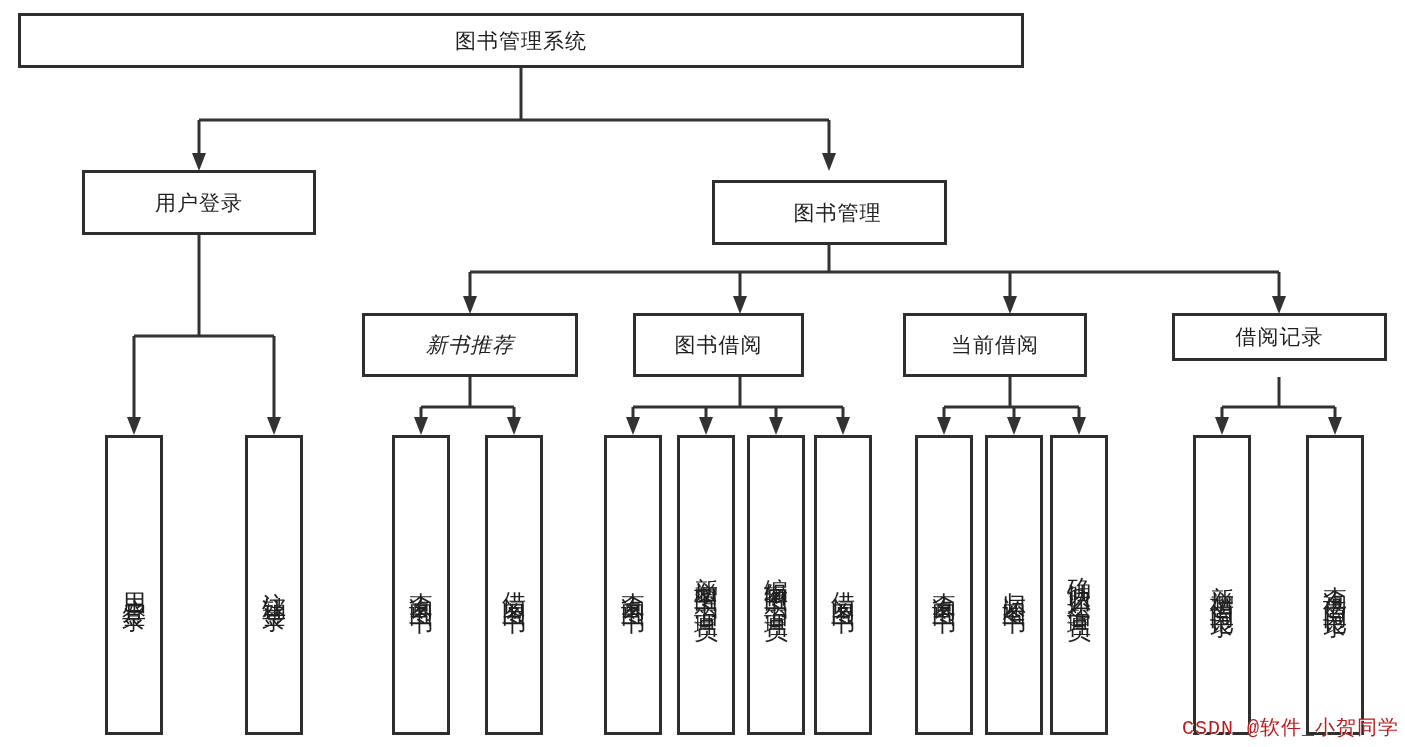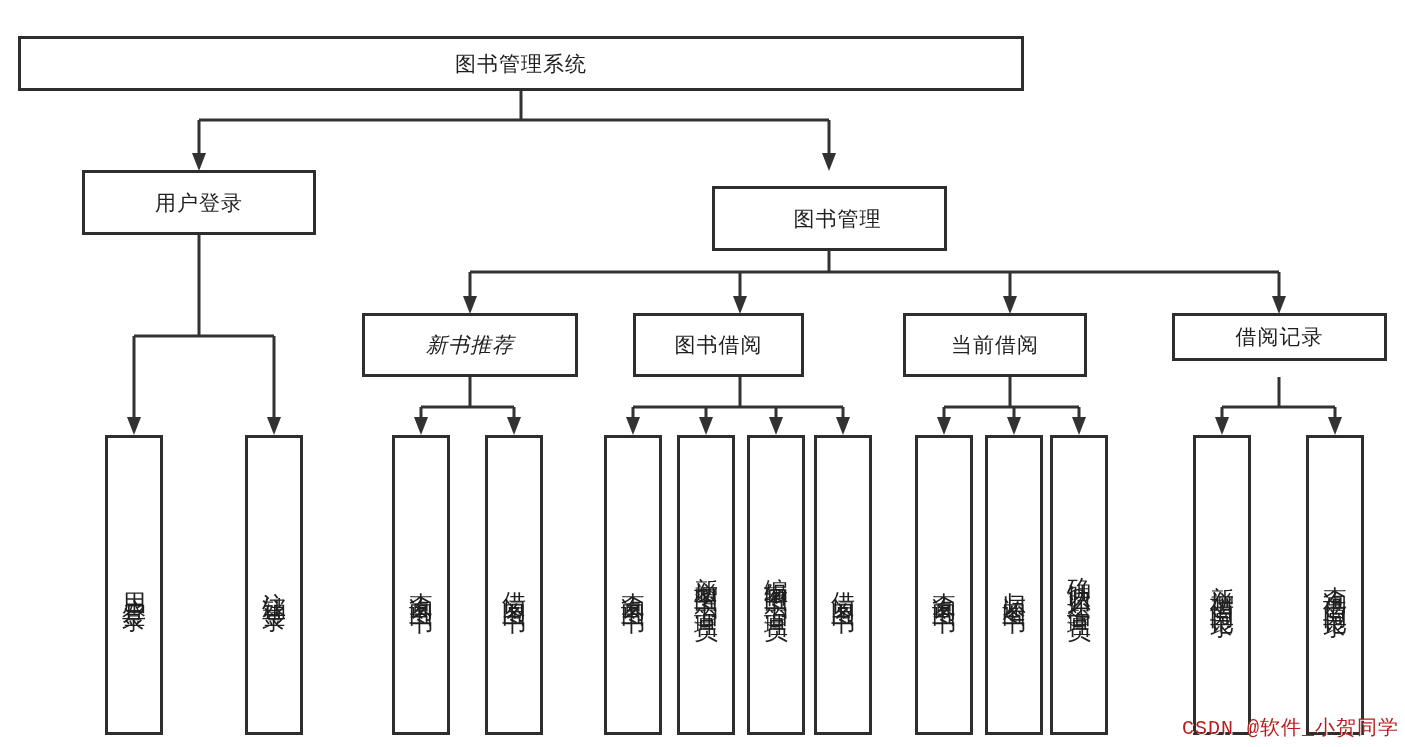--- a/index.html
+++ b/index.html
@@ -112,28 +112,28 @@
       <polygon points="1072,417 1086,417 1079,435"></polygon>
     </g>
 
     <g>
       <path d="M1279,377 V407 M1222,407 H1335 M1222,407 V418 M1335,407 V418"></path>
       <polygon points="1215,417 1229,417 1222,435"></polygon>
       <polygon points="1328,417 1342,417 1335,435"></polygon>
     </g>
   </svg>
 
-  <div class="box h-box" style="left:18px; top:13px; width:1006px; height:55px;margin-top:23px;">
+  <div class="box h-box" style="left:18px; top:13px; width:1006px; height:55px;">
     <span>图书管理系统</span>
   </div>
 
   <div class="box h-box" style="left:82px; top:170px; width:234px; height:65px;">
     <span>用户登录</span>
   </div>
-  <div class="box h-box" style="left:712px; top:186px; width:235px; height:65px;padding-left:16px;">
+  <div class="box h-box" style="left:712px; top:180px; width:235px; height:65px;padding-left:16px;">
     <span>图书管理</span>
   </div>
 
   <div class="box h-box" style="left:362px; top:313px; width:216px; height:64px;font-style:italic;">
     <span>新书推荐</span>
   </div>
   <div class="box h-box" style="left:633px; top:313px; width:171px; height:64px;">
     <span>图书借阅</span>
   </div>
   <div class="box h-box" style="left:903px; top:313px; width:184px; height:64px;">

